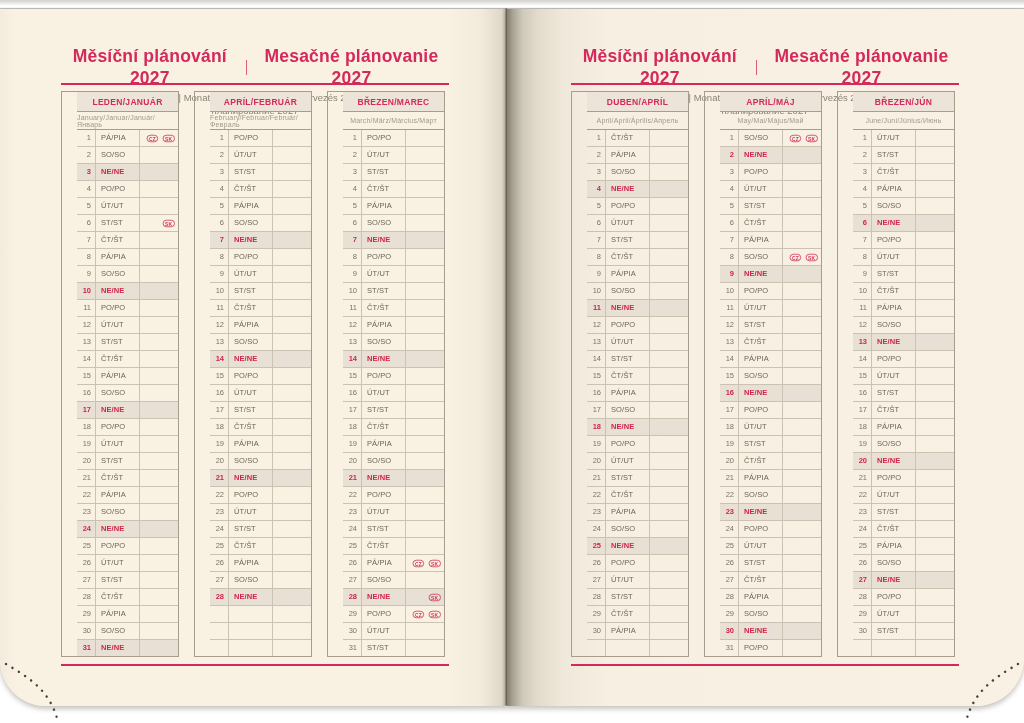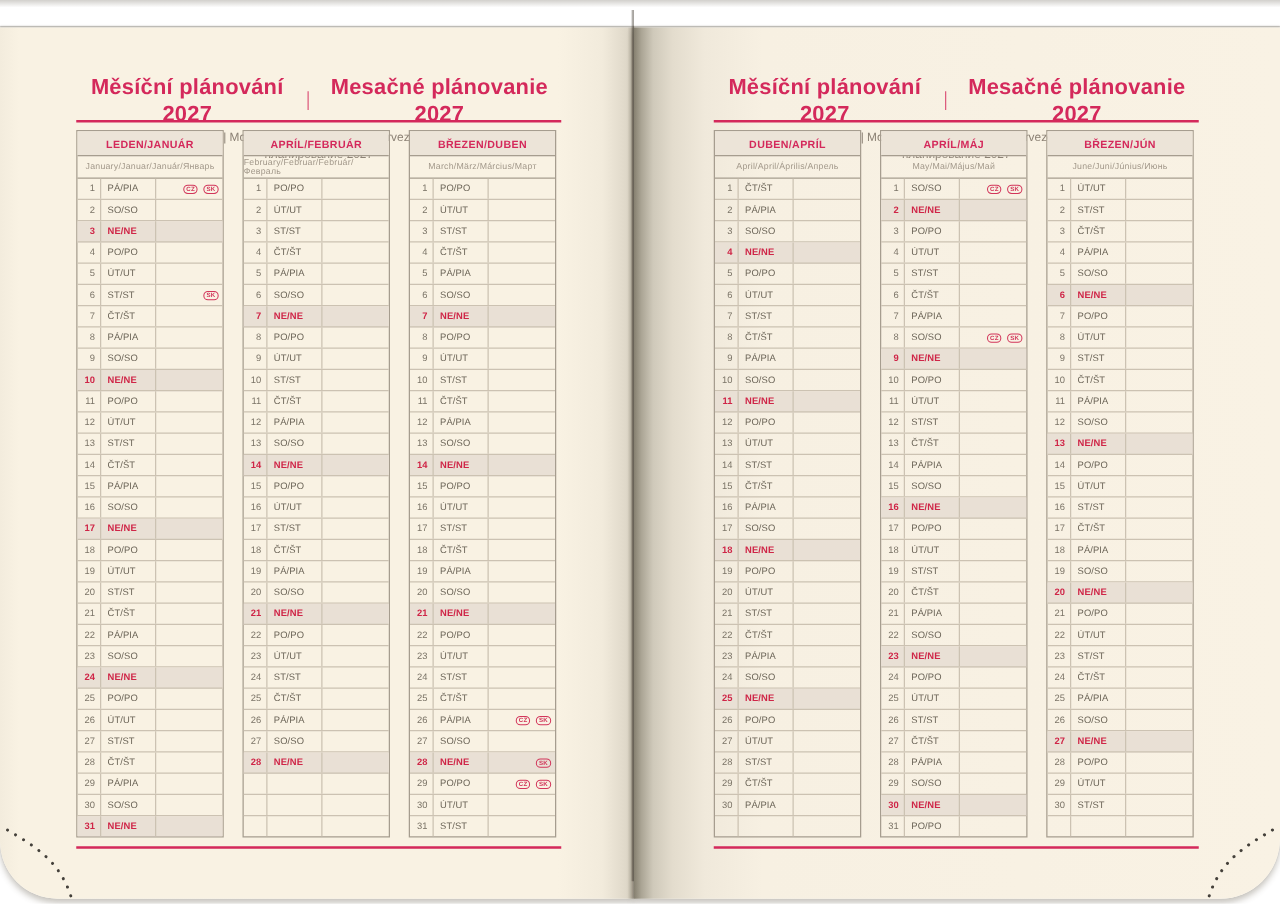--- a/index.html
+++ b/index.html
@@ -4,21 +4,21 @@
 <style>
   * { margin:0; padding:0; box-sizing:border-box; }
   html,body { width:1024px; height:723px; }
   body {
     font-family:"Liberation Sans","DejaVu Sans",sans-serif;
     background:#ffffff; position:relative; overflow:hidden;
   }
   .photo-top { position:absolute; top:0; left:0; right:0; height:8px;
     background:linear-gradient(#d2d0cc,#ffffff 75%); }
   .book { position:absolute; top:8px; left:0; width:1024px; height:697px; }
-  .page { position:absolute; top:14px; height:697px;
+  .page { position:absolute; top:1px; height:697px;
     box-shadow:0 -1px 1px rgba(90,85,70,.45), 0 3px 5px rgba(70,60,40,.30); }
   .page.left { left:0; width:507px;
     background:linear-gradient(to right,#f3ecdd 0%,#f9f2e3 3%,#f9f2e3 88%,#f2ebdc 95%,#ded7c8 99%,#a9a294 100%);
     border-radius:0 0 0 46px; }
   .page.right { left:507px; width:517px;
     background:linear-gradient(to right,#857f6f 0%,#aba595 1.2%,#cfc9ba 3%,#e3dccd 6%,#f0e9db 11%,#f7f0e2 20%,#f9f2e4 100%);
     border-radius:0 0 48px 0; }
   .spine-line { position:absolute; top:0; bottom:0; left:505px; width:2px;
     background:linear-gradient(to right,rgba(60,54,44,.15),rgba(60,54,44,.65)); }
 
@@ -33,21 +33,21 @@
   .rule { position:absolute; height:2px; background:#d4295b; }
   .top-rule    { top:74px; }
   .bottom-rule { top:655px; }
   .page.left  .rule { left:61px; width:388px; }
   .page.right .rule { left:64px; width:388px; }
 
   .months { position:absolute; top:82px; display:flex; gap:15px; }
   .page.left  .months { left:61px; }
   .page.right .months { left:64px; }
 
-  .month { width:118px; border:1px solid #a69d8f; background:transparent; }
+  .month { width:118px; border:1px solid #a69d8f; background:transparent;padding-left:15px; }
   .m-name { height:20px; display:flex; align-items:center; justify-content:center;
     background:#ece4d8; border-bottom:1px solid #a69d8f;
     font-size:8.5px; font-weight:700; letter-spacing:.3px; color:#d4295b; }
   .m-langs { height:18px; display:flex; align-items:center; justify-content:center;
     border-bottom:1px solid #a69d8f; font-size:7px; color:#a2988a; letter-spacing:.2px; }
   .day-row { display:flex; height:17px; border-bottom:1px solid #ccc2b2; }
   .m-days .day-row:last-child { border-bottom:none; height:16px; }
   .c-num { width:19px; border-right:1px solid #ccc2b2; font-size:7.5px; color:#7a7366;
     text-align:right; padding-right:4px; line-height:16px; }
   .c-wd { width:44px; border-right:1px solid #ccc2b2; font-size:7.5px; color:#6b6457;
@@ -403,21 +403,21 @@
             </div>
             <div class="day-row">
               <div class="c-num"></div>
               <div class="c-wd"></div>
               <div class="c-notes"></div>
             </div>
           </div>
   </div>
 
   <div class="month">
-    <div class="m-name">BŘEZEN/DUBEN</div>
+    <div class="m-name">BŘEZEN/MAREC</div>
     <div class="m-langs">March/März/Március/Март</div>
     <div class="m-days">
             <div class="day-row">
               <div class="c-num">1</div>
               <div class="c-wd">PO/PO</div>
               <div class="c-notes"></div>
             </div>
             <div class="day-row">
               <div class="c-num">2</div>
               <div class="c-wd">ÚT/UT</div>

